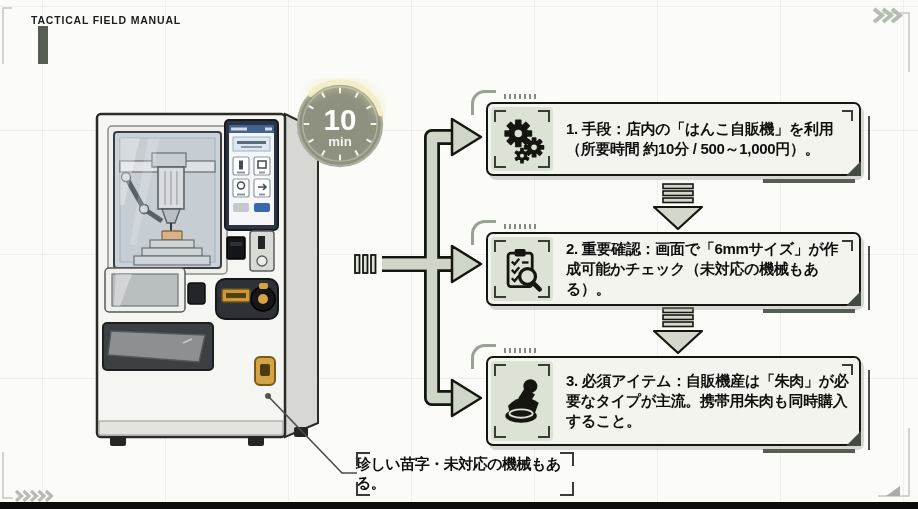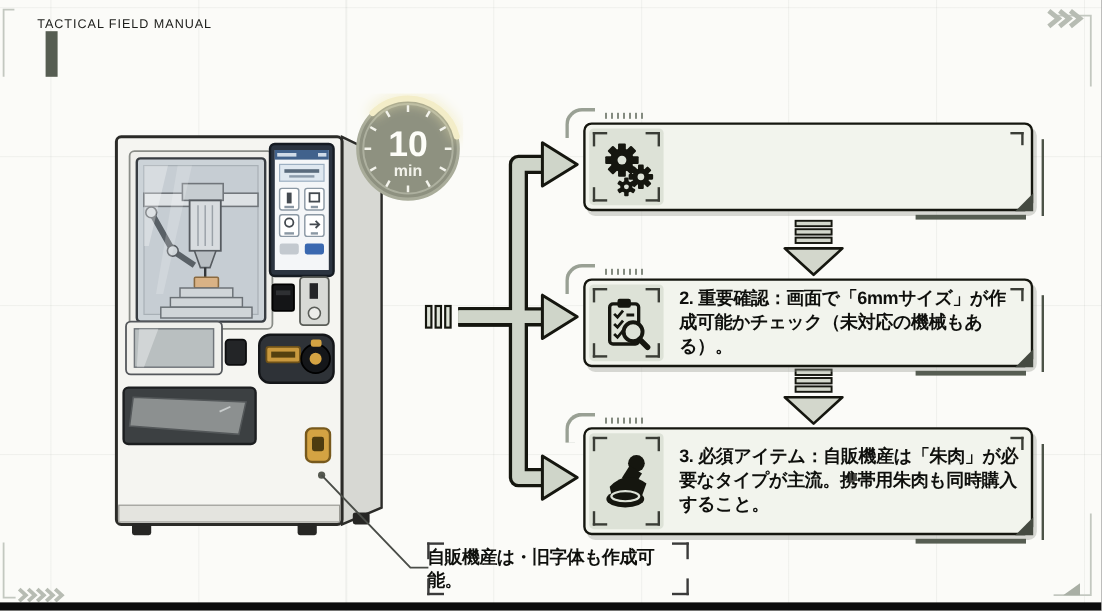--- a/index.html
+++ b/index.html
@@ -6,21 +6,21 @@
   .stage{
     position:relative;width:918px;height:509px;overflow:hidden;
     font-family:"Liberation Sans","DejaVu Sans",sans-serif;
     background-color:#fbfbf8;
     background-image:
       repeating-linear-gradient(to right, rgba(100,110,100,.08) 0 1px, transparent 1px 123px),
       repeating-linear-gradient(to bottom, rgba(100,110,100,.08) 0 1px, transparent 1px 124px);
     background-position:42px 6px;
   }
   
-  .eyebrow{position:absolute;left:31px;top:14px;font-size:10.5px;font-weight:normal;
+  .eyebrow{position:absolute;left:31px;top:14px;font-size:10.5px;font-weight:bold;
     letter-spacing:.8px;color:#1c1d1a;}
   .accent-bar{position:absolute;left:38px;top:26px;width:10px;height:38px;background:#565d52;}
   .title{position:absolute;left:57px;top:24px;margin:0;font-size:27px;font-weight:bold;
     color:#0f100d;letter-spacing:.5px;white-space:nowrap;}
   
   .machine{position:absolute;left:88px;top:85px;width:250px;height:380px;}
   .deco{position:absolute;left:0;top:0;width:918px;height:509px;pointer-events:none;}
   .badge{position:absolute;left:294px;top:78px;width:92px;height:92px;text-align:center;}
   .badge .glowarc{filter:drop-shadow(0 0 5px #efe7b0);}
   .badge text{font-family:"Liberation Sans","DejaVu Sans",sans-serif;}
@@ -300,20 +300,21 @@
             <rect x="-2" y="-8.5" width="4" height="5" rx="1" transform="rotate(120)"></rect>
             <rect x="-2" y="-8.5" width="4" height="5" rx="1" transform="rotate(180)"></rect>
             <rect x="-2" y="-8.5" width="4" height="5" rx="1" transform="rotate(240)"></rect>
             <rect x="-2" y="-8.5" width="4" height="5" rx="1" transform="rotate(300)"></rect>
             <circle r="5.5"></circle>
               <circle r="2.2" fill="#dde2d7"></circle>
           </g>
         </g>
       </svg>
     </div>
+    <div class="cardtext">1. 手段：店内の「はんこ自販機」を利用（所要時間 約10分 / 500～1,000円）。</div>
   </div>
 
   <div class="card card2">
     <span class="curve"></span>
     <span class="ticks"></span>
     <span class="sideline"></span>
     <span class="underbar"></span>
     <span class="notch"></span>
     <span class="trmark"></span>
     <div class="iconpanel">
@@ -358,17 +359,17 @@
       </svg>
     </div>
     <div class="cardtext">3. 必須アイテム：自販機産は「朱肉」が必要なタイプが主流。携帯用朱肉も同時購入すること。</div>
   </div>
 
   <div class="caption">
     <span class="cb tl"></span>
     <span class="cb tr"></span>
     <span class="cb bl"></span>
     <span class="cb br"></span>
-    <span class="ctext">自販機産は・旧字体も作成可能。</span>
+    <span class="ctext">珍しい苗字・未対応の機械もある。</span>
   </div>
 
   <div class="bottombar"></div>
 </div>
 
 </body></html>

